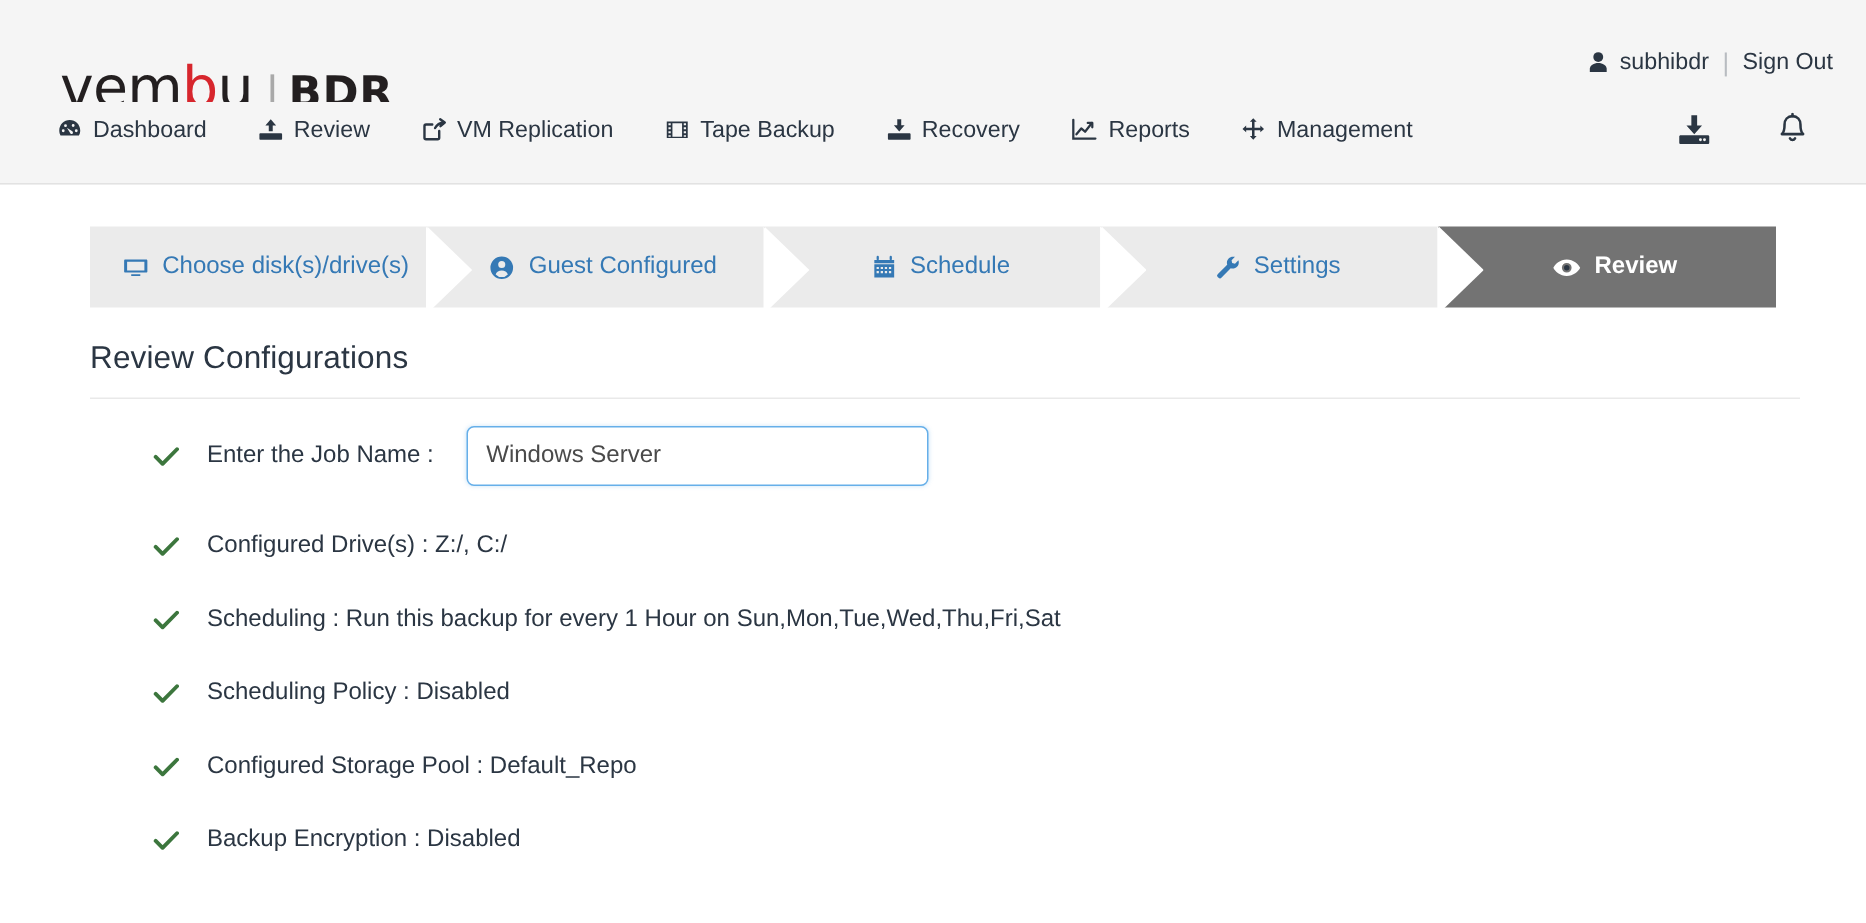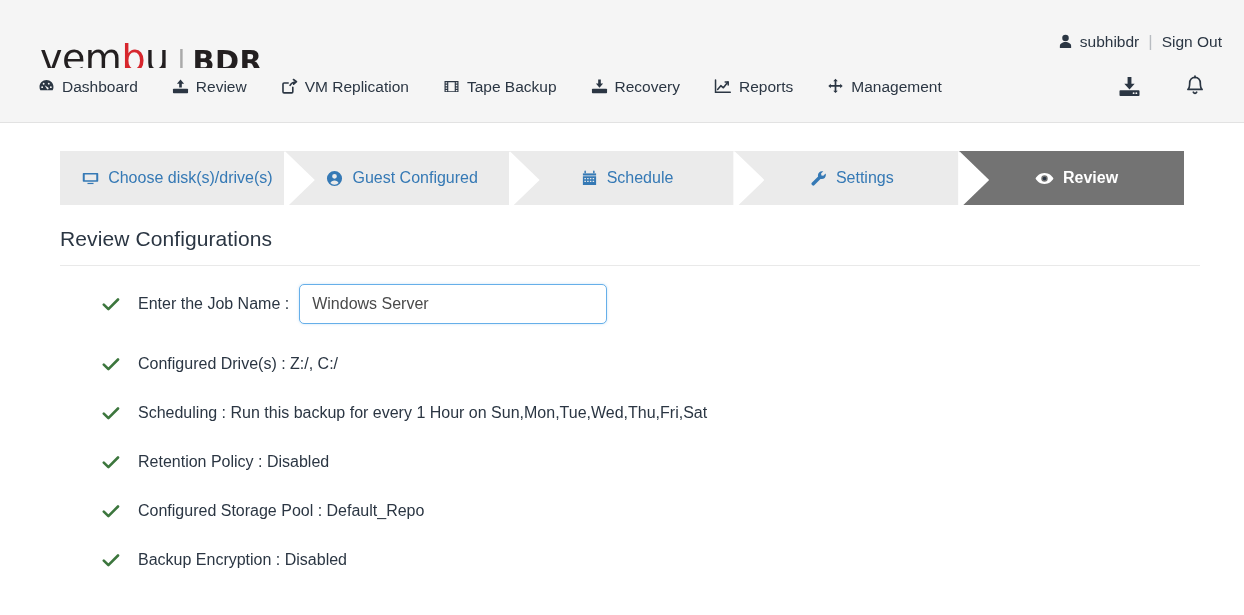--- a/index.html
+++ b/index.html
@@ -191,21 +191,21 @@
   .check {
     width: 22px;
     margin-right: 14px;
     display: inline-flex;
     align-items: center;
     flex: 0 0 auto;
   }
   .row-label { white-space: nowrap; }
 
   .jobname-input {
-    margin-left: 10px;
+    margin-left: 22px;
     width: 308px;
     height: 40px;
     border: 1px solid #66afe9;
     border-radius: 5px;
     background: #ffffff;
     font-family: "Liberation Sans", "DejaVu Sans", sans-serif;
     font-size: 16px;
     color: #4a4a4a;
     padding: 0 12px;
     outline: none;
@@ -413,21 +413,21 @@
       </span>
       <span class="row-label">Scheduling : Run this backup for every 1 Hour on Sun,Mon,Tue,Wed,Thu,Fri,Sat</span>
     </div>
 
     <div class="review-row">
       <span class="check">
         <svg width="18" height="15" viewBox="0 0 18 15" fill="none" stroke="#3c763d" stroke-width="2.6" stroke-linecap="round" stroke-linejoin="round">
           <path d="M1.8 7.6l4.6 4.6L16 2.5"></path>
         </svg>
       </span>
-      <span class="row-label">Retention Policy : Disabled</span>
+      <span class="row-label">Scheduling Policy : Disabled</span>
     </div>
 
     <div class="review-row">
       <span class="check">
         <svg width="18" height="15" viewBox="0 0 18 15" fill="none" stroke="#3c763d" stroke-width="2.6" stroke-linecap="round" stroke-linejoin="round">
           <path d="M1.8 7.6l4.6 4.6L16 2.5"></path>
         </svg>
       </span>
       <span class="row-label">Configured Storage Pool : Default_Repo</span>
     </div>

